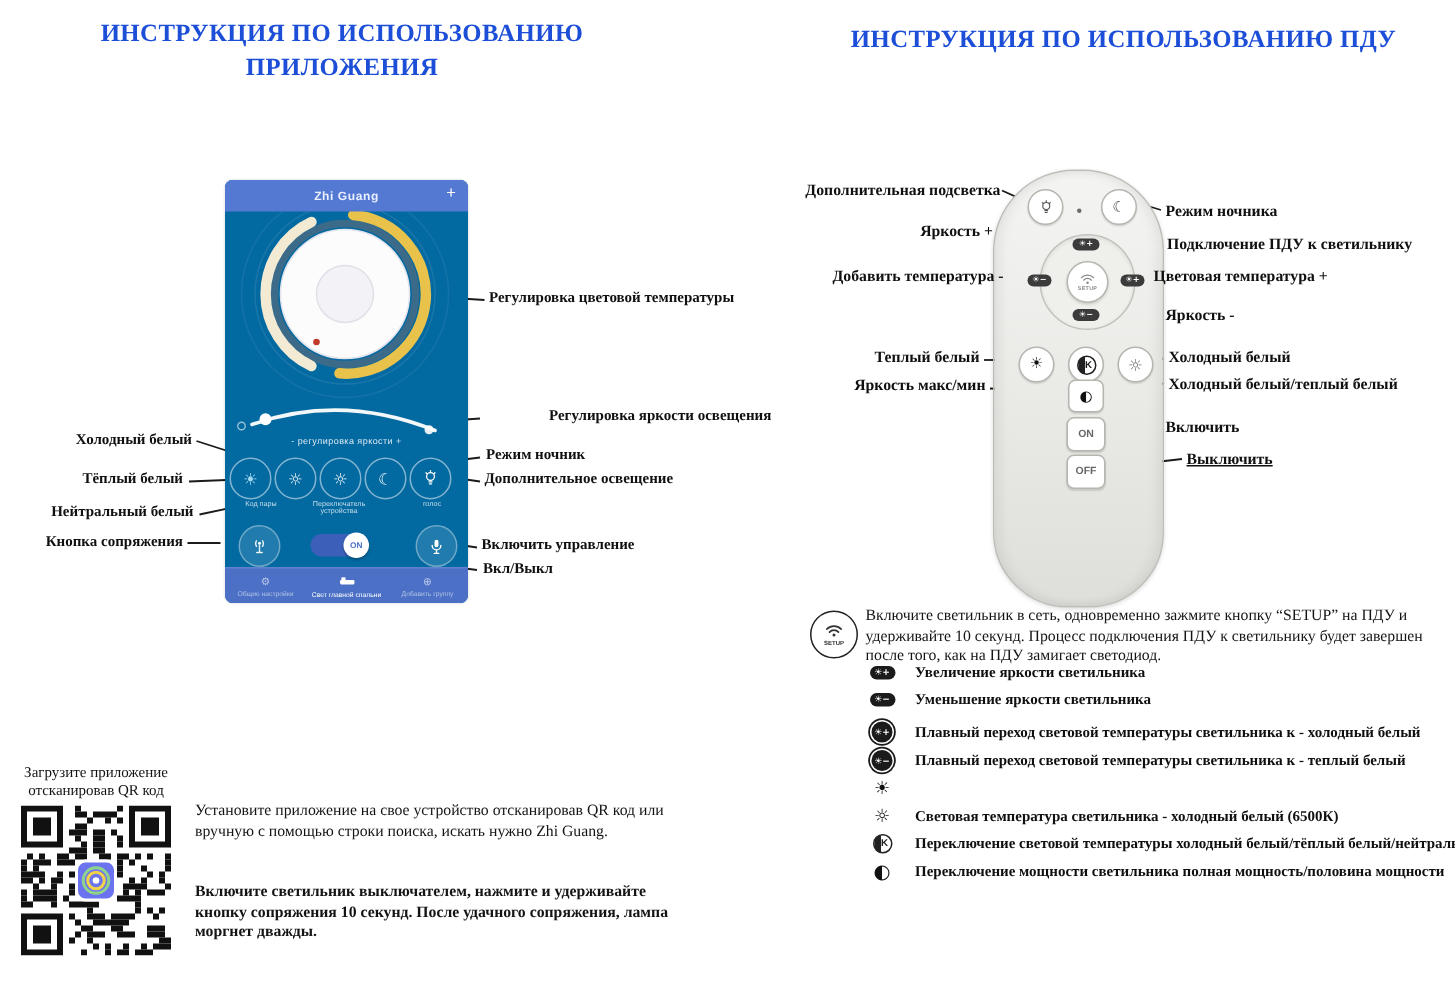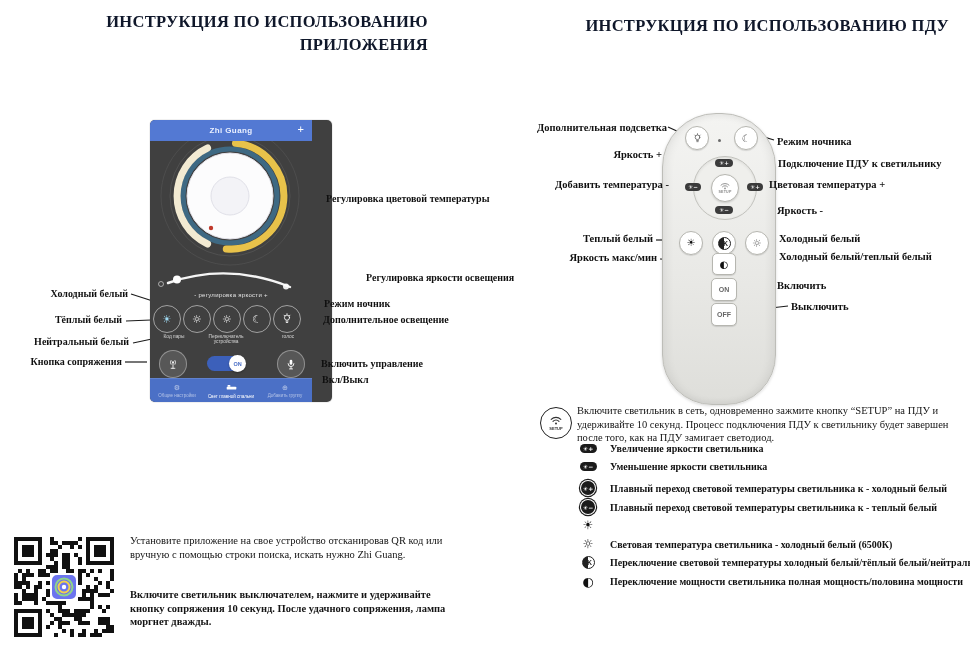--- a/index.html
+++ b/index.html
@@ -1,27 +1,27 @@
 <!DOCTYPE html>
 <html><head>
 <meta charset="utf-8">
 <style>
   html,body{margin:0;padding:0;background:#fff;}
   .page{position:relative;width:970px;height:658px;background:#fff;overflow:hidden;
         font-family:"Liberation Serif",serif;color:#111;}
   .abs{position:absolute;}
-  .title{position:absolute;font:700 16.5px "Liberation Serif",serif;color:#0f172a;
-         text-align:right;letter-spacing:.3px;white-space:nowrap;}
+  .title{position:absolute;font:700 16.5px "Liberation Serif",serif;color:#1d4ed8;
+         text-align:center;letter-spacing:.3px;white-space:nowrap;}
   .lbl{position:absolute;font:700 10px "Liberation Serif",serif;color:#101010;white-space:nowrap;}
   .lblR{position:absolute;font:700 10.5px "Liberation Serif",serif;color:#101010;white-space:nowrap;}
   .par{position:absolute;font:400 10.5px/13.5px "Liberation Serif",serif;color:#141414;}
   .lines{position:absolute;left:0;top:0;pointer-events:none;}
 
   
-  .phone{position:absolute;width:182px;height:282px;background:#404040;border-radius:5px;
+  .phone{position:absolute;width:162px;height:282px;background:#0369a1;border-radius:5px;
          overflow:hidden;box-shadow:0 0 0 1px rgba(0,0,0,.06);}
   .p-top{position:absolute;left:0;top:0;width:162px;height:21px;background:#5379d3;
          display:flex;align-items:center;justify-content:center;}
   .p-title{font:700 8px "Liberation Sans",sans-serif;color:#eaf0ff;letter-spacing:.4px;}
   .p-plus{position:absolute;right:8px;top:3px;font:400 11px "Liberation Sans",sans-serif;color:#fff;}
   .p-art{position:absolute;left:0;top:0;}
   .p-cap{position:absolute;left:0;top:172px;width:162px;text-align:center;
          font:400 6px "Liberation Sans",sans-serif;color:rgba(255,255,255,.85);letter-spacing:.3px;}
   .p-ico{position:absolute;top:185px;width:26px;height:26px;border-radius:50%;
          border:1px solid rgba(255,255,255,.5);display:flex;align-items:center;justify-content:center;
@@ -289,21 +289,21 @@
   <div class="lblR" style="right:301px;top:179px;">Добавить температура -</div>
   <div class="lblR" style="right:317px;top:233px;">Теплый белый</div>
   <div class="lblR" style="right:313px;top:252px;">Яркость макс/мин</div>
   <div class="lblR" style="left:777px;top:136px;">Режим ночника</div>
   <div class="lblR" style="left:778px;top:158px;">Подключение ПДУ к светильнику</div>
   <div class="lblR" style="left:769px;top:179px;">Цветовая температура +</div>
   <div class="lblR" style="left:777px;top:205px;">Яркость -</div>
   <div class="lblR" style="left:779px;top:233px;">Холодный белый</div>
   <div class="lblR" style="left:779px;top:251px;">Холодный белый/теплый белый</div>
   <div class="lblR" style="left:777px;top:280px;">Включить</div>
-  <div class="lblR" style="left:791px;top:301px;">Выключить</div>
+  <div class="lblR" style="left:791px;top:301px;text-decoration:underline;">Выключить</div>
 
   <div class="noteico">
     <svg viewBox="0 0 12 9" width="12" height="9">
         <g fill="none" stroke="#333" stroke-width="1.1" stroke-linecap="round">
           <path d="M1.2 3.4a6.8 6.8 0 0 1 9.6 0M3 5.4a4 4 0 0 1 6 0"></path>
           <circle cx="6" cy="7.4" r="1" fill="#333" stroke="none"></circle>
         </g>
       </svg>
     <span style="font:700 4px 'Liberation Sans',sans-serif;color:#333;">SETUP</span>
   </div>
@@ -352,20 +352,24 @@
       </span>
     <span class="ltxt">Переключение световой температуры холодный белый/тёплый белый/нейтральный белый</span>
   </div>
   <div class="lrow" style="top:575px;">
     <span class="lico">
         <span class="half">◐</span>
       </span>
     <span class="ltxt">Переключение мощности светильника полная мощность/половина мощности</span>
   </div>
 
+  <div class="qr-cap">
+    <div>Загрузите приложение</div>
+    <div>отсканировав QR код</div>
+  </div>
   <svg id="qr-code" class="abs" style="left:14px;top:537px;" width="100" height="100" viewBox="0 0 100 100">
       <g fill="#111">
         <rect x="36" y="0" width="4" height="4"></rect>
         <rect x="64" y="0" width="4" height="4"></rect>
         <rect x="36" y="4" width="4" height="4"></rect>
         <rect x="40" y="4" width="4" height="4"></rect>
         <rect x="48" y="4" width="4" height="4"></rect>
         <rect x="52" y="4" width="4" height="4"></rect>
         <rect x="56" y="4" width="4" height="4"></rect>
         <rect x="60" y="4" width="4" height="4"></rect>

